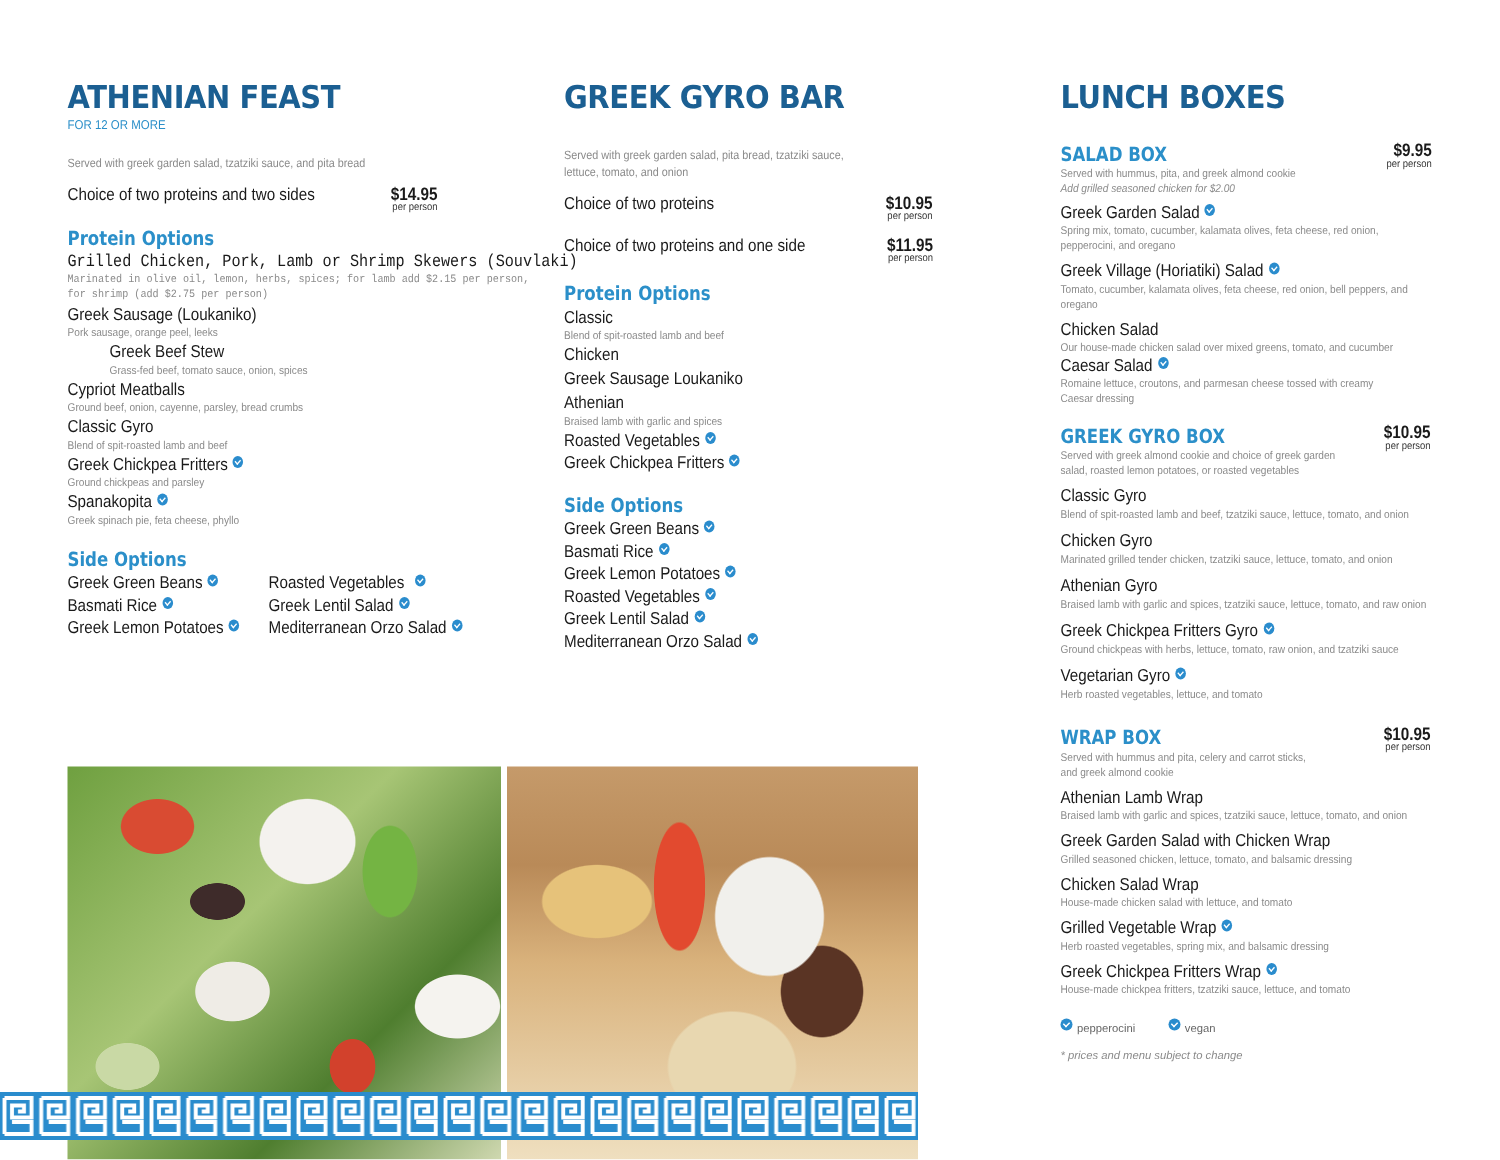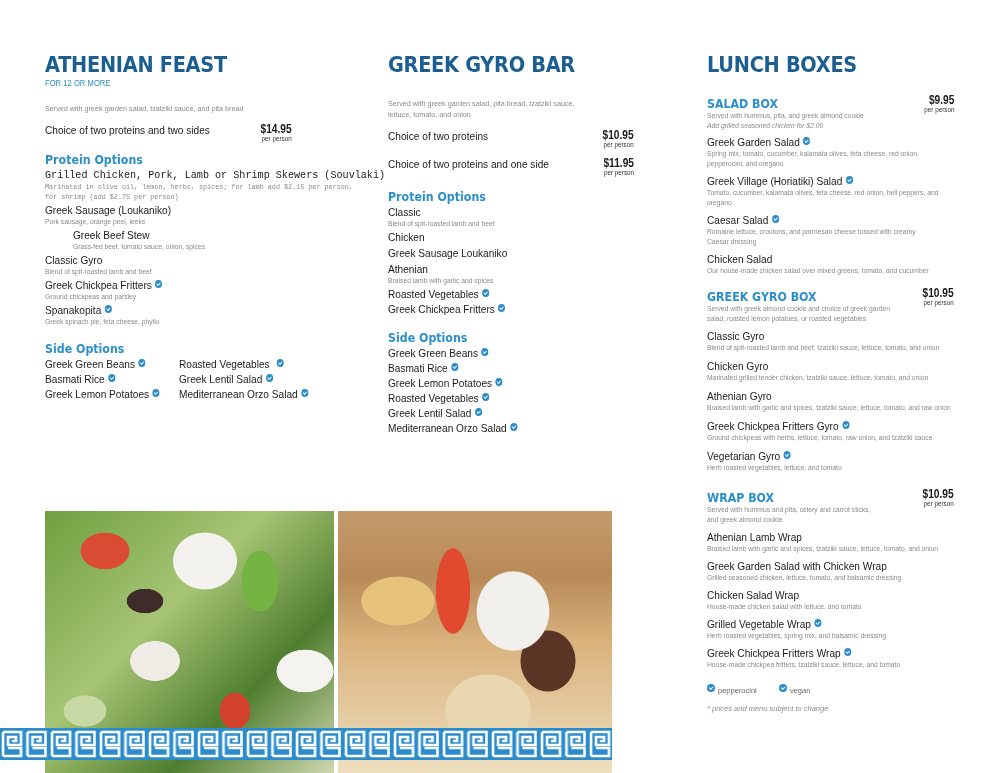--- a/index.html
+++ b/index.html
@@ -1,20 +1,20 @@
 <!DOCTYPE html>
 <html><head>
 <meta charset="utf-8">
 <style>
   * { box-sizing: border-box; margin: 0; padding: 0; }
   html, body { width: 1000px; height: 773px; overflow: hidden; background: #ffffff; }
   body { position: relative; font-family: "Liberation Sans", sans-serif; color: #1a1a1a; }
   .col { position: absolute; top: 52px; }
   .col1 { left: 45px; width: 255px; }
-  .col2 { left: 388px; width: 246px; }
+  .col2 { left: 376px; width: 246px; }
   .col3 { left: 707px; width: 250px; }
 
   .h1 { font-family: "DejaVu Sans", sans-serif; font-weight: bold; font-size: 21px; color: #1b5f92; letter-spacing: -0.3px; line-height: 26px; transform: scaleX(0.92); transform-origin: left; white-space: nowrap; }
   .sub { font-size: 8.5px; color: #2b8fc9; line-height: 10px; transform: scaleX(0.9); transform-origin: left; white-space: nowrap; }
   .served { font-size: 8px; color: #8a8a8a; line-height: 11px; transform: scaleX(0.9); transform-origin: left; }
   .price-row { position: relative; font-size: 11.5px; line-height: 14px; transform-origin: left; }
   .price-row .lbl { display: inline-block; transform: scaleX(0.88); transform-origin: left; white-space: nowrap; }
   .price { position: absolute; right: 0; top: 0; text-align: right; }
   .price .amt { font-weight: bold; font-size: 12px; line-height: 12px; display: block; transform: scaleX(0.85); transform-origin: right; }
   .price .pp { font-size: 7px; line-height: 7px; color: #333; display: block; transform: scaleX(0.9); transform-origin: right; }
@@ -82,20 +82,24 @@
     </div>
     <div style="margin-bottom:1px;">
       <div class="item-name">Greek Sausage (Loukaniko)</div>
       <div class="item-desc">Pork sausage, orange peel, leeks</div>
     </div>
     <div style="margin-bottom:1px;margin-left:28px;">
       <div class="item-name">Greek Beef Stew</div>
       <div class="item-desc">Grass-fed beef, tomato sauce, onion, spices</div>
     </div>
     <div style="margin-bottom:1px;">
+      <div class="item-name">Cypriot Meatballs</div>
+      <div class="item-desc">Ground beef, onion, cayenne, parsley, bread crumbs</div>
+    </div>
+    <div style="margin-bottom:1px;">
       <div class="item-name">Classic Gyro</div>
       <div class="item-desc">Blend of spit-roasted lamb and beef</div>
     </div>
     <div style="margin-bottom:1px;">
       <div class="item-name"><span>Greek Chickpea Fritters</span><span class="badge"></span></div>
       <div class="item-desc">Ground chickpeas and parsley</div>
     </div>
     <div style="margin-bottom:1px;">
       <div class="item-name"><span>Spanakopita</span><span class="badge"></span></div>
       <div class="item-desc">Greek spinach pie, feta cheese, phyllo</div>
@@ -169,27 +173,27 @@
     <div class="item-desc italic">Add grilled seasoned chicken for $2.00</div>
     <div style="margin-top:4px;">
       <div style="margin-bottom:5px;">
         <div class="item-name"><span>Greek Garden Salad</span><span class="badge"></span></div>
         <div class="item-desc wrap" style="width:250px;">Spring mix, tomato, cucumber, kalamata olives, feta cheese, red onion, pepperocini, and oregano</div>
       </div>
       <div style="margin-bottom:5px;">
         <div class="item-name"><span>Greek Village (Horiatiki) Salad</span><span class="badge"></span></div>
         <div class="item-desc wrap" style="width:262px;">Tomato, cucumber, kalamata olives, feta cheese, red onion, bell peppers, and oregano</div>
       </div>
-      <div style="margin-bottom:5px;">
-        <div class="item-name"><span>Caesar Salad</span><span class="badge"></span></div>
-        <div class="item-desc wrap" style="width:250px;">Romaine lettuce, croutons, and parmesan cheese tossed with creamy Caesar dressing</div>
-      </div>
       <div>
         <div class="item-name">Chicken Salad</div>
         <div class="item-desc">Our house-made chicken salad over mixed greens, tomato, and cucumber</div>
+      </div>
+      <div style="margin-bottom:5px;">
+        <div class="item-name"><span>Caesar Salad</span><span class="badge"></span></div>
+        <div class="item-desc wrap" style="width:250px;">Romaine lettuce, croutons, and parmesan cheese tossed with creamy Caesar dressing</div>
       </div>
     </div>
   </div>
 
   <div style="position:relative; margin-top:13px;">
     <div class="box-title">GREEK GYRO BOX</div>
     <span class="price" style="top:-2px; right:3px;">
       <span class="amt">$10.95</span>
       <span class="pp">per person</span>
     </span>

